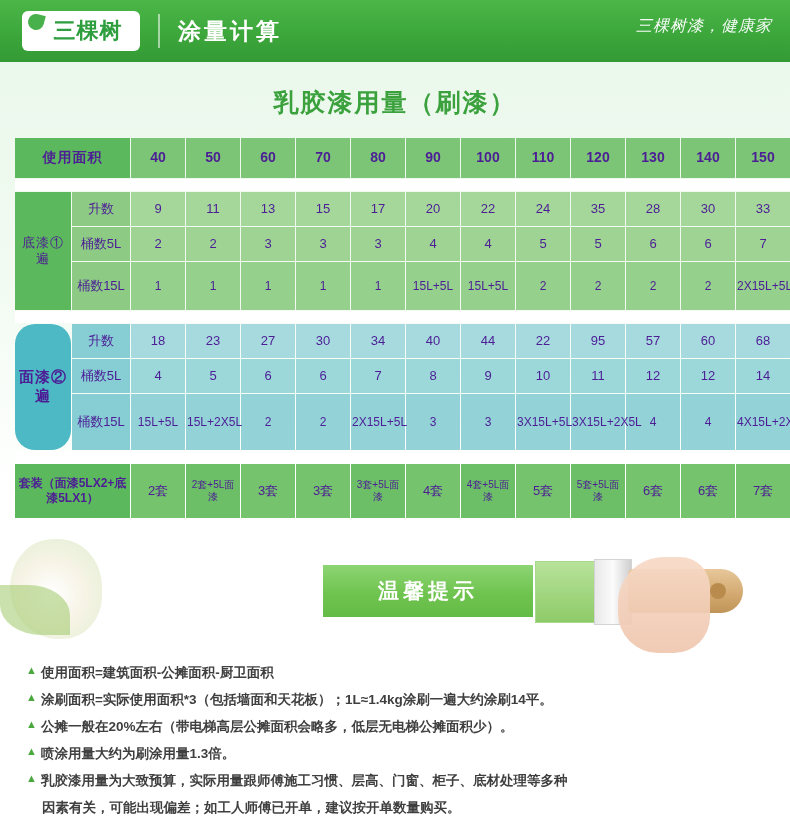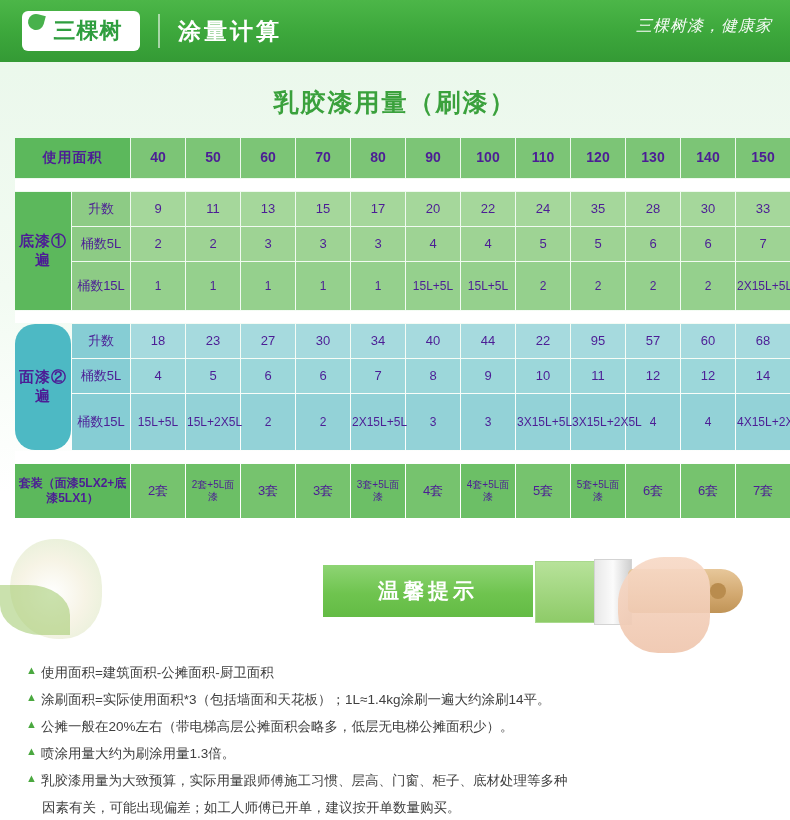--- a/index.html
+++ b/index.html
@@ -117,22 +117,22 @@
     letter-spacing: 1px;
   }
   .c-head {
     background: #7cc576;
     font-size: 14px;
     font-weight: bold;
     height: 36px;
   }
   .c-green-side {
     background: #5cb85c;
-    font-size: 15px;
-    font-weight: bold;
+    font-size: 13px;
+    font-weight: normal;
     letter-spacing: 1px;
   }
   .c-green-sub {
     background: #8dcb85;
     height: 30px;
     font-size: 13px;
   }
   .c-green-cell {
     background: #a5d79b;
     height: 30px;
@@ -302,20 +302,21 @@
     align-items: flex-start;
   }
   .tri {
     color: #4aa83f;
     font-size: 11px;
     margin-right: 4px;
     line-height: 2.1;
   }
   .note-text {
     flex: 1;
+    font-weight: bold;
   }
   .note-indent {
     padding-left: 16px;
   }
 </style>
 </head>
 <body>
 
 <div class="page">
 

